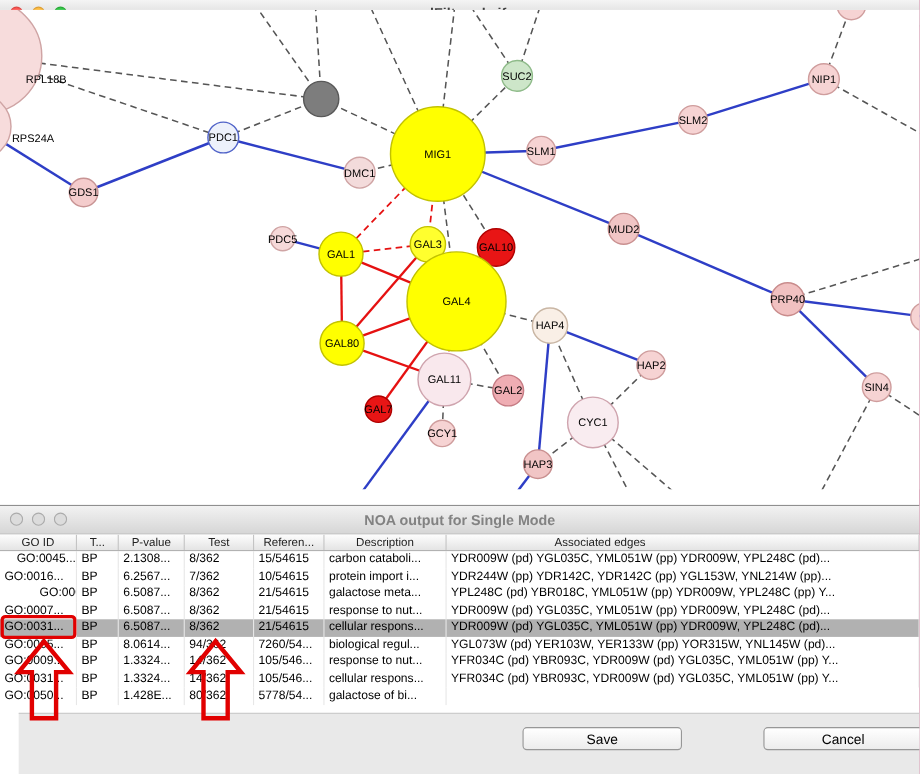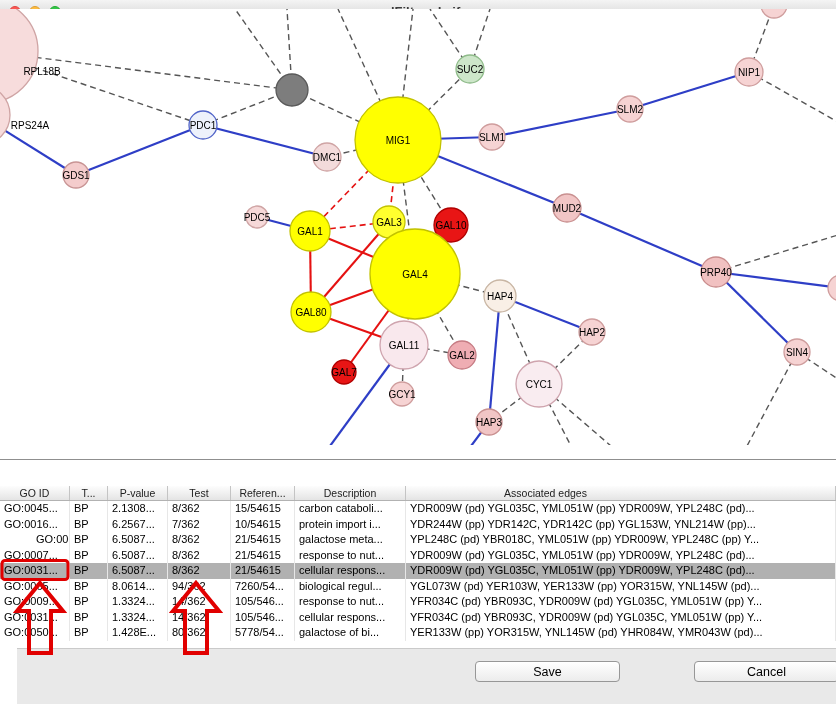--- a/index.html
+++ b/index.html
@@ -157,34 +157,42 @@
           <text x="462" y="373.5" text-anchor="middle" font-size="10" font-family="&quot;Liberation Sans&quot;, sans-serif" fill="#000">GAL2</text>
           <text x="539" y="402.5" text-anchor="middle" font-size="10" font-family="&quot;Liberation Sans&quot;, sans-serif" fill="#000">CYC1</text>
           <text x="344" y="390.5" text-anchor="middle" font-size="10" font-family="&quot;Liberation Sans&quot;, sans-serif" fill="#000">GAL7</text>
           <text x="402" y="412.5" text-anchor="middle" font-size="10" font-family="&quot;Liberation Sans&quot;, sans-serif" fill="#000">GCY1</text>
           <text x="489" y="440.5" text-anchor="middle" font-size="10" font-family="&quot;Liberation Sans&quot;, sans-serif" fill="#000">HAP3</text>
         </svg>
     </div>
   </section>
 
   <section class="window bottom-window">
+    <div class="titlebar inactive">
+      <span class="lights">
+        <span class="light gray"></span>
+        <span class="light gray"></span>
+        <span class="light gray"></span>
+      </span>
+      <span class="title">NOA output for Single Mode</span>
+    </div>
 
     <div class="table">
       <div class="thead" id="table-head">
           <div class="th" style="width: 70px;">GO ID</div>
           <div class="th" style="width: 38px;">T...</div>
           <div class="th" style="width: 60px;">P-value</div>
           <div class="th" style="width: 63px;">Test</div>
           <div class="th" style="width: 64px;">Referen...</div>
           <div class="th" style="width: 111px;">Description</div>
           <div class="th th-last" style="width: 430px;">Associated edges</div>
         </div>
       <div id="table-body">
           <div class="tr">
-            <div class="td" style="width: 70px;">GO:0045...</div>
+            <div class="td" style="width: 70px; text-align: right;">GO:0045...</div>
             <div class="td" style="width: 38px;">BP</div>
             <div class="td" style="width: 60px;">2.1308...</div>
             <div class="td" style="width: 63px;">8/362</div>
             <div class="td" style="width: 64px;">15/54615</div>
             <div class="td" style="width: 111px;">carbon cataboli...</div>
             <div class="td" style="width: 430px;">YDR009W (pd) YGL035C, YML051W (pp) YDR009W, YPL248C (pd)...</div>
           </div>
           <div class="tr">
             <div class="td" style="width: 70px;">GO:0016...</div>
             <div class="td" style="width: 38px;">BP</div>
@@ -248,21 +256,20 @@
             <div class="td" style="width: 111px;">cellular respons...</div>
             <div class="td" style="width: 430px;">YFR034C (pd) YBR093C, YDR009W (pd) YGL035C, YML051W (pp) Y...</div>
           </div>
           <div class="tr">
             <div class="td" style="width: 70px;">GO:0050...</div>
             <div class="td" style="width: 38px;">BP</div>
             <div class="td" style="width: 60px;">1.428E...</div>
             <div class="td" style="width: 63px;">80/362</div>
             <div class="td" style="width: 64px;">5778/54...</div>
             <div class="td" style="width: 111px;">galactose of bi...</div>
-            <div class="td" style="width: 430px;">YER133W (pp) YOR315W, YNL145W (pd) YHR084W, YMR043W (pd)...</div>
           </div>
         </div>
     </div>
 
     <div class="footer">
       <button class="mac-btn save">Save</button>
       <button class="mac-btn cancel">Cancel</button>
     </div>
 
     <svg class="annot" viewBox="0 0 836 244">

